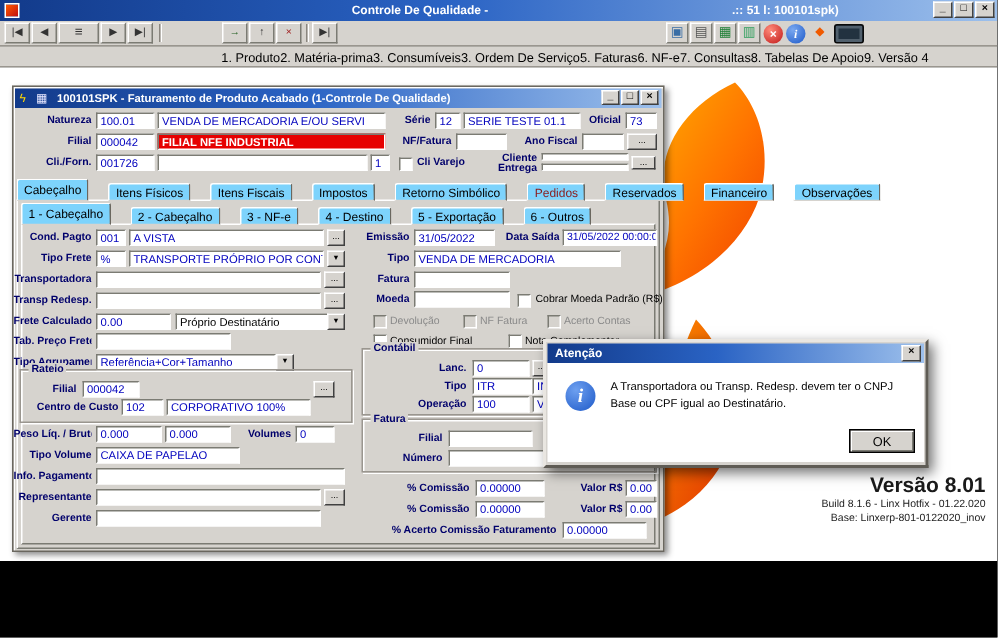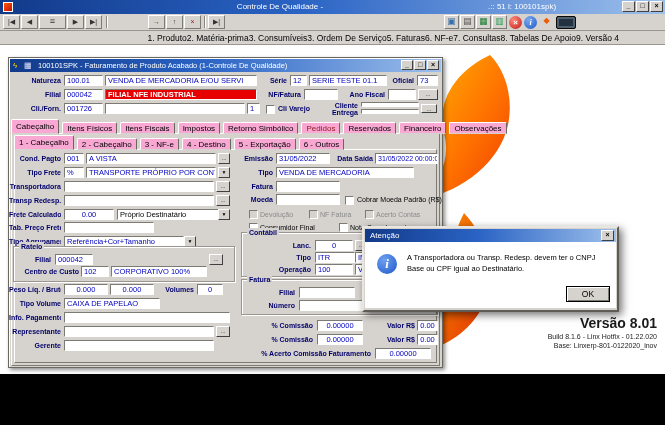--- a/index.html
+++ b/index.html
@@ -1,53 +1,53 @@
 <!DOCTYPE html>
 <html><head>
 <meta charset="utf-8">
 <style>
   *{box-sizing:border-box;margin:0;padding:0}
   body{background:#000;font-family:"Liberation Sans",sans-serif}
   #screen{position:relative;width:665px;height:425px;background:#000;overflow:hidden}
   .abs{position:absolute}
   .tbar{background:linear-gradient(90deg,#123a8a 0%,#2a63c4 45%,#9dc0ec 100%);color:#fff}
-  .ttl{position:absolute;font-size:8px;font-weight:normal;line-height:14px;white-space:nowrap;color:#fff}
+  .ttl{position:absolute;font-size:8px;font-weight:bold;line-height:14px;white-space:nowrap;color:#fff}
   .wbtn{position:absolute;width:13px;height:11px;background:#d6d3ce;border:1px solid;border-color:#fff #404040 #404040 #fff;font-size:7px;line-height:8px;text-align:center;color:#000;font-weight:bold}
   .toolbar{left:0;top:14px;width:665px;height:17px;background:#d6d3ce;border-bottom:1px solid #9a968f}
   .tbtn{position:absolute;top:1px;height:14px;background:#d6d3ce;border:1px solid;border-color:#fff #7b7b73 #7b7b73 #fff;text-align:center;font-size:7px;line-height:11px;color:#333}
   .vsep{position:absolute;top:2px;width:2px;height:12px;border-left:1px solid #8a867f;border-right:1px solid #fff}
   .cic{position:absolute;top:2px;width:13px;height:13px;border-radius:50%;color:#fff;font-size:8px;font-weight:bold;text-align:center;line-height:13px}
   .menubar{left:0;top:31px;width:665px;height:14px;background:#d6d3ce;border-bottom:1px solid #9a968f;display:flex;justify-content:flex-end;align-items:center;padding:0 46px 0 3px}
   .mitem{font-size:8.5px;color:#000;white-space:nowrap}
   .client{left:0;top:45px;width:665px;height:329px;background:#fff;overflow:hidden}
   .logo{position:absolute;left:396px;top:6px;width:152px;height:306px}
   .ver1{position:absolute;right:8px;top:270px;font-size:14px;font-weight:bold;color:#1a1a1a}
   .ver2{position:absolute;right:8px;top:288px;font-size:7px;color:#222}
   .ver3{position:absolute;right:8px;top:297px;font-size:7px;color:#222}
   .formwin{position:absolute;left:8px;top:12px;width:435px;height:311px;background:#d6d3ce;border:1px solid #6a675f;box-shadow:inset 1px 1px 0 #fff,2px 2px 4px rgba(0,0,0,.45)}
   .ftb{position:absolute;left:1px;top:1px;width:431px;height:13px}
   .ficon{position:absolute;font-size:8px;line-height:11px}
   .fld{position:absolute;height:11px;background:#fff;border:1px solid;border-color:#7b7b73 #fff #fff #7b7b73;font-size:7.5px;line-height:9px;color:#0000bd;padding:0 2px;white-space:nowrap;overflow:hidden}
-  .num{text-align:center}
+  .num{text-align:left}
   .red{background:#e60000;color:#fff;font-weight:bold}
   .blk{color:#000}
   .tiny{font-size:7px}
   .lbl{position:absolute;font-size:7px;font-weight:bold;color:#00006b;text-align:right;white-space:nowrap;line-height:11px;overflow:hidden}
   .lft{text-align:left}
   .wrap2{white-space:normal;line-height:7px;overflow:visible}
   .clbl{position:absolute;font-size:7px;color:#000;white-space:nowrap;line-height:11px}
   .dis{color:#8a8a8a}
   .chk{position:absolute;width:9px;height:9px;background:#fff;border:1px solid;border-color:#7b7b73 #fff #fff #7b7b73}
   .chk.gr{background:#d6d3ce}
   .mbtn{position:absolute;height:11px;background:#d6d3ce;border:1px solid;border-color:#fff #404040 #404040 #fff;font-size:6px;line-height:9px;text-align:center;color:#000}
   .grp{position:absolute;border:1px solid #9a968f;box-shadow:inset 1px 1px 0 #fff,1px 1px 0 #fff}
   .gleg{position:absolute;font-size:7px;font-weight:bold;color:#00006b;background:#d6d3ce;padding:0 2px;line-height:9px}
   .panel{position:absolute;background:#d6d3ce;border:1px solid;border-color:#fff #7b7b73 #7b7b73 #fff}
   .tabrow{position:absolute;display:flex;align-items:flex-end;z-index:3}
-  .tab{height:12px;background:#f9a8d4;border:1px solid;border-color:#fff #6a675f #d6d3ce #fff;border-radius:2px 2px 0 0;font-size:8px;line-height:11px;padding:0 4px;color:#000;white-space:nowrap;margin-right:3px}
+  .tab{height:12px;background:#7dd3fc;border:1px solid;border-color:#fff #6a675f #d6d3ce #fff;border-radius:2px 2px 0 0;font-size:8px;line-height:11px;padding:0 4px;color:#000;white-space:nowrap;margin-right:13px}
   .tab.act{height:15px;line-height:14px;position:relative;z-index:4}
   .tab.redtx{color:#8b1a1a}
   .dlg{position:absolute;left:362px;top:226px;width:257px;height:86px;background:#d6d3ce;border:2px solid;border-color:#e9e6e1 #5f5c55 #5f5c55 #e9e6e1;box-shadow:3px 3px 8px rgba(0,0,0,.55);z-index:10}
   .dtb{position:absolute;left:1px;top:1px;width:251px;height:13px}
   .dbody{position:absolute;left:1px;top:14px;width:251px;height:66px;background:#fff}
   .iicon{position:absolute;left:12px;top:12px;width:20px;height:20px;border-radius:50%;background:radial-gradient(circle at 35% 30%,#6ea0f0,#1d59c8);color:#fff;font-size:13px;font-weight:bold;text-align:center;line-height:20px;font-family:"Liberation Serif",serif;font-style:italic}
   .dmsg{position:absolute;left:42px;top:10px;width:205px;font-size:7.5px;color:#000;line-height:11px}
   .okbtn{position:absolute;left:201px;top:44px;width:44px;height:16px;background:#d6d3ce;border:1px solid #000;box-shadow:inset 1px 1px 0 #fff,inset -1px -1px 0 #7b7b73;font-size:8.5px;text-align:center;line-height:14px;color:#000}
   .mon{position:absolute;left:556px;top:2px;width:20px;height:13px;background:#223240;border:1px solid #0a0a0a;border-radius:2px;box-shadow:inset 0 0 0 2px #51606d}
   .appicon{position:absolute;left:3px;top:2px;width:10px;height:10px;background:linear-gradient(135deg,#ff5a00,#c01010);border:1px solid #fff}

